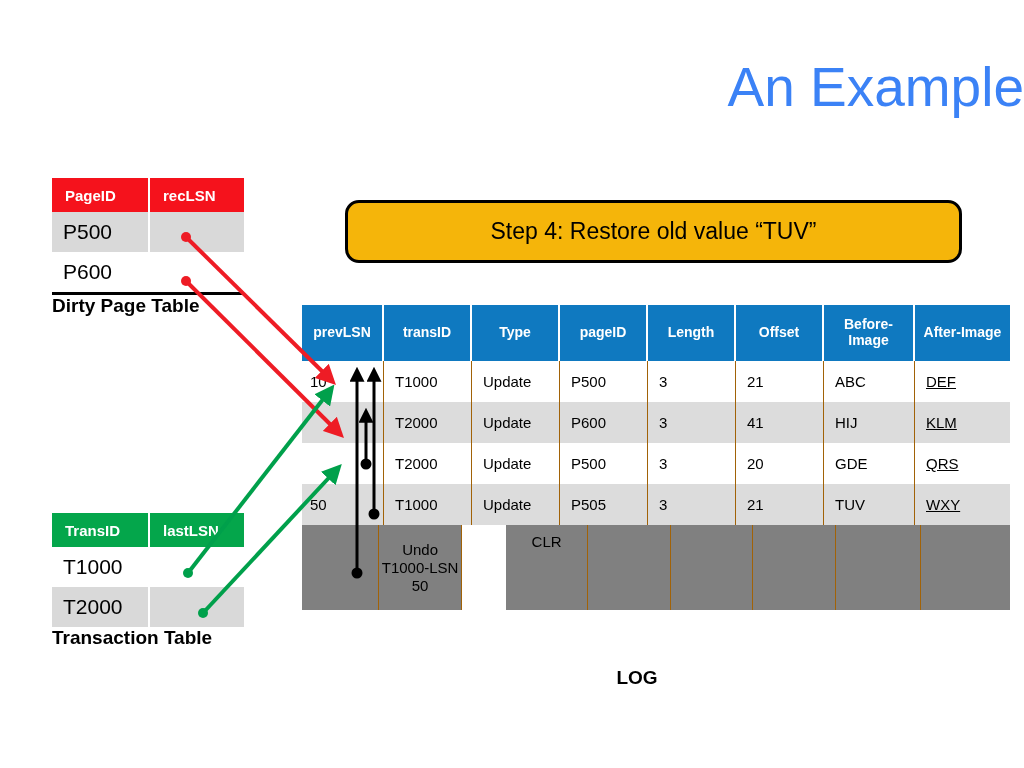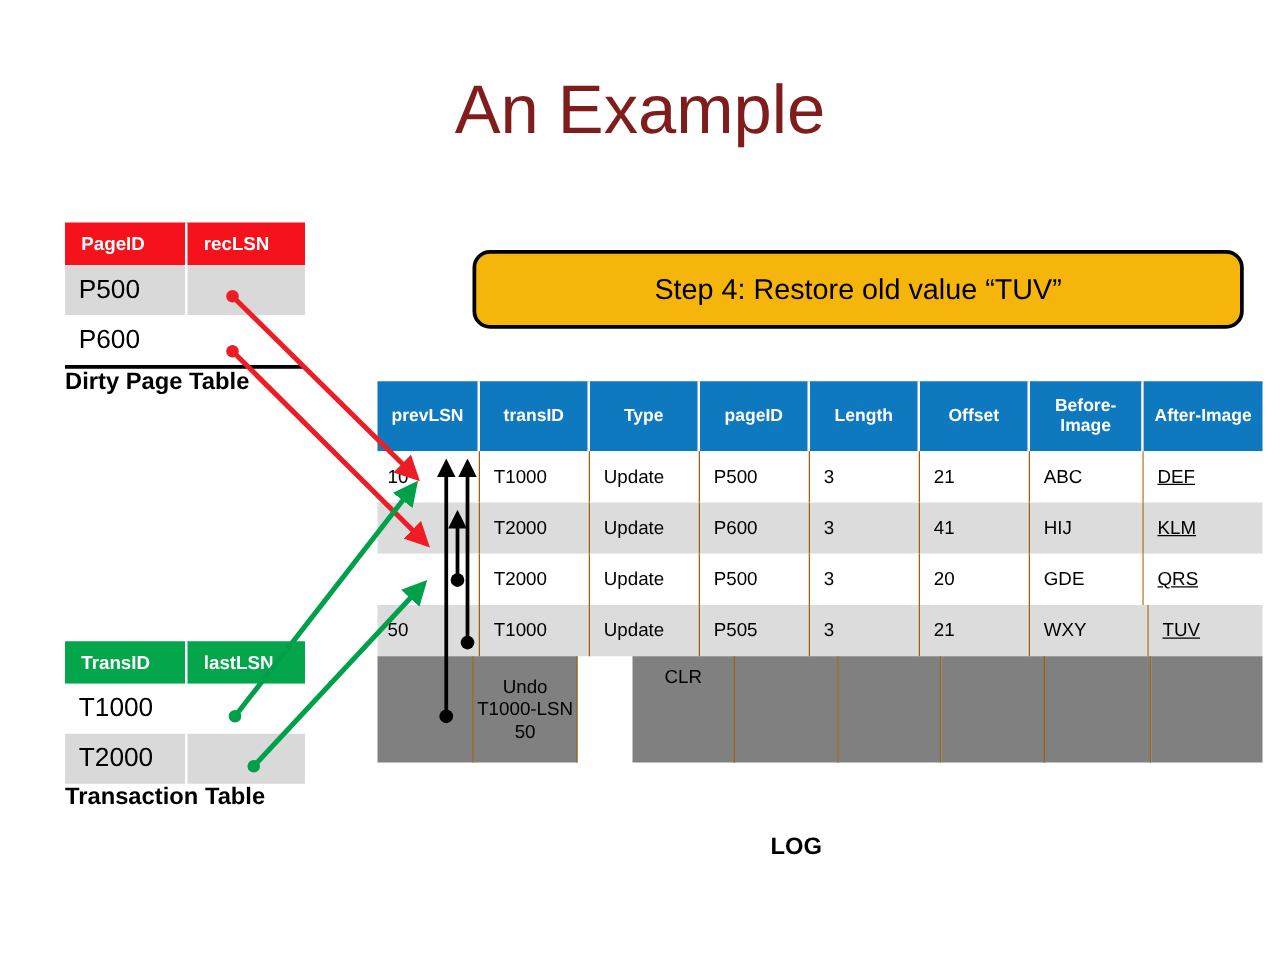--- a/index.html
+++ b/index.html
@@ -13,24 +13,24 @@
   #slide {
     position: relative;
     width: 1024px; height: 768px;
     background: #ffffff;
   }
 
   
   #slide-title {
     position: absolute;
     left: 0; top: 57px; width: 1024px;
-    text-align: center;
+    text-align: right;
     font-size: 55px;
     font-weight: 400;
-    color: #7f1d1d;
+    color: #3b82f6;
     letter-spacing: 0px;
     line-height: 1.1;
   }
 
   
   .minitable {
     position: absolute;
     width: 192px;
   }
   .minitable .mt-row {
@@ -84,21 +84,20 @@
     left: 345px; top: 200px;
     width: 617px; height: 63px;
     background: #F5B50A;
     border: 3px solid #000000;
     border-radius: 14px;
     display: flex;
     align-items: center;
     justify-content: center;
     font-size: 23px;
     color: #000000;
-    margin-left: 33px;
   }
 
   
   #logtable {
     position: absolute;
     left: 302px; top: 305px;
     width: 708px;
   }
   #logtable .lrow { display: flex; width: 708px; }
   #logtable .lcell {
@@ -264,22 +263,22 @@
       <div class="lcell col7">QRS</div>
     </div>
 
     <div class="lrow body band">
       <div class="lcell col0">50</div>
       <div class="lcell col1">T1000</div>
       <div class="lcell col2">Update</div>
       <div class="lcell col3">P505</div>
       <div class="lcell col4">3</div>
       <div class="lcell col5">21</div>
+      <div class="lcell col6">TUV</div>
       <div class="lcell col7">WXY</div>
-      <div class="lcell col6">TUV</div>
     </div>
 
     <div class="lrow body dark">
       <div class="lcell col0"></div>
       <div class="lcell col1">Undo T1000-LSN 50</div>
       <div class="lcell col2">CLR</div>
       <div class="lcell col3"></div>
       <div class="lcell col4"></div>
       <div class="lcell col5"></div>
       <div class="lcell col6"></div>

